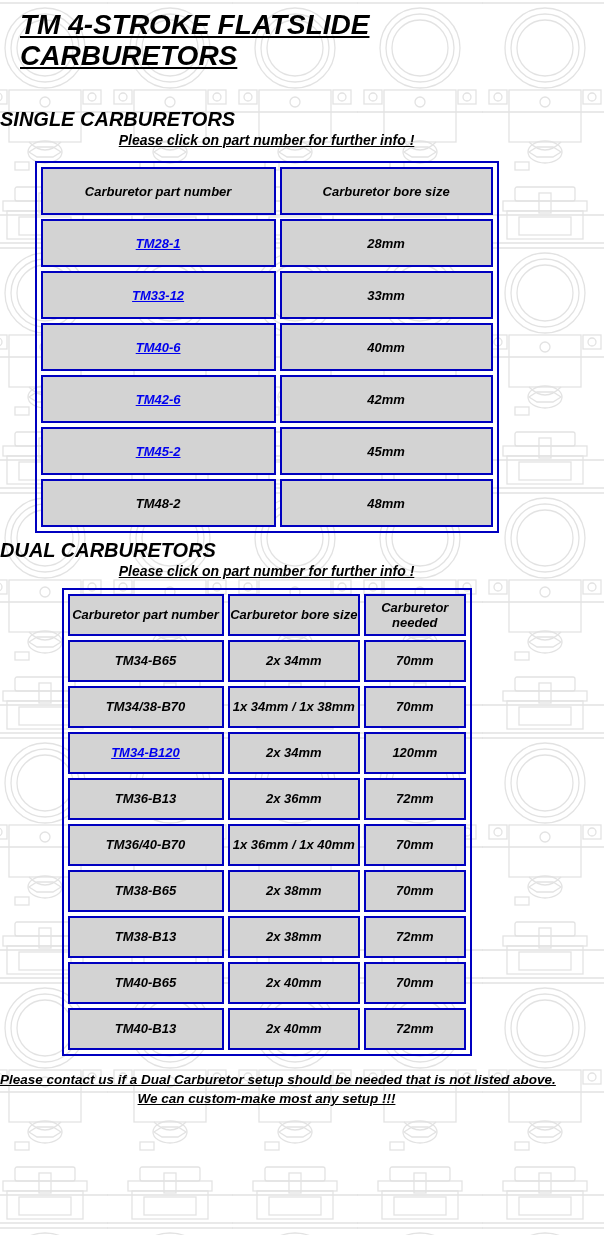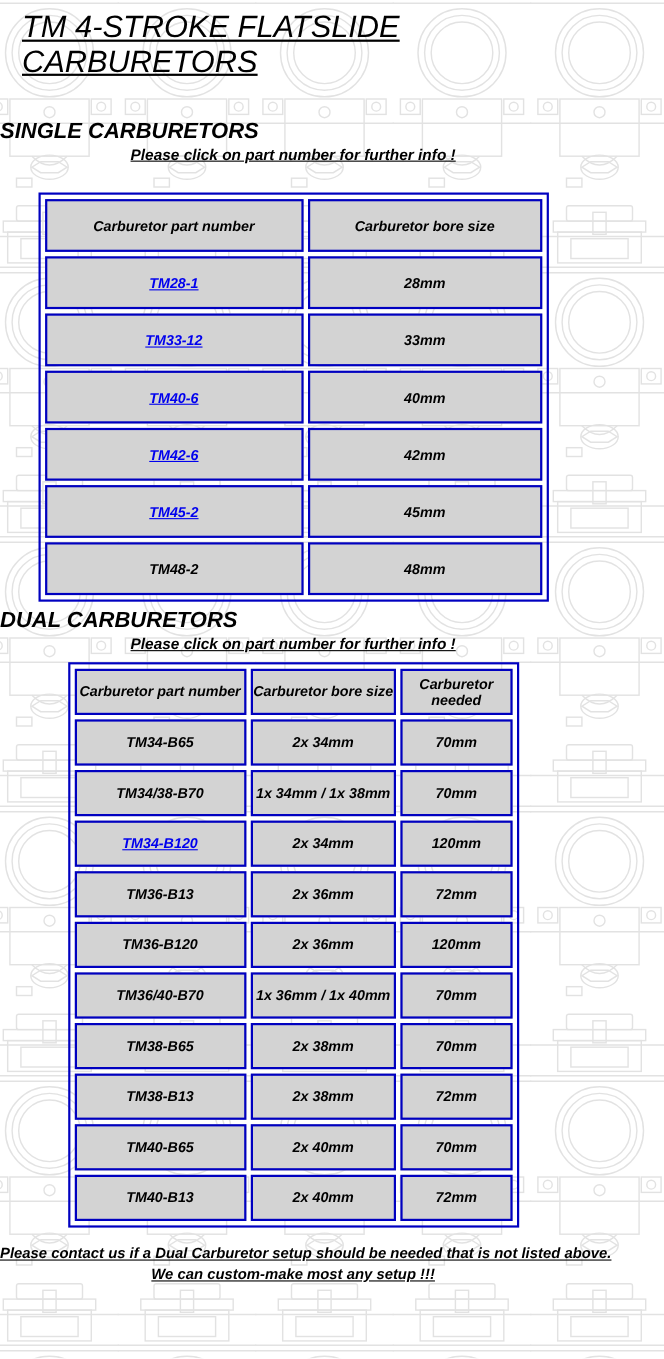--- a/index.html
+++ b/index.html
@@ -19,21 +19,21 @@
   .bg{
     position:absolute;left:0;top:0;width:604px;height:1235px;
     z-index:0;pointer-events:none;
   }
   .content{
     position:relative;z-index:1;width:533px;
   }
   .page-title{
     margin:10px 0 0 20px;
     font-size:28px;
-    font-weight:normal;font-style:italic;
+    font-weight:bold;font-style:italic;
     text-decoration:underline;
     color:var(--text-black);
     letter-spacing:0px;
     line-height:1.1;
   }
   .sec-head{
     text-align:left;
     font-size:20px;font-weight:bold;font-style:italic;
     color:var(--text-black);
     margin-top:36px;
@@ -47,21 +47,21 @@
     color:var(--text-black);
     margin-top:1px;
     line-height:1.25;
   }
   table.carb{
     border-collapse:separate;
     border-spacing:4px;
     border:2px solid var(--border-blue);
     background:transparent;
     table-layout:fixed;
-    margin:26px auto 0 auto;
+    margin:12px auto 0 auto;
   }
   table.carb.single{width:464px;}
   table.carb.dual-t{width:410px;margin-top:7px;}
   .carb th,.carb td{
     border:2px solid var(--border-blue);
     background:var(--cell-bg);
     text-align:center;vertical-align:middle;
     font-size:13px;font-weight:bold;font-style:italic;
     color:var(--text-black);
     padding:0;
@@ -209,25 +209,20 @@
             <td><a href="#">TM34-B120</a></td>
             <td><span>2x 34mm</span></td>
             <td><span>120mm</span></td>
           </tr>
           <tr>
             <td><span>TM36-B13</span></td>
             <td><span>2x 36mm</span></td>
             <td><span>72mm</span></td>
           </tr>
           <tr>
-            <td><span>TM36-B120</span></td>
-            <td><span>2x 36mm</span></td>
-            <td><span>120mm</span></td>
-          </tr>
-          <tr>
             <td><span>TM36/40-B70</span></td>
             <td><span>1x 36mm / 1x 40mm</span></td>
             <td><span>70mm</span></td>
           </tr>
           <tr>
             <td><span>TM38-B65</span></td>
             <td><span>2x 38mm</span></td>
             <td><span>70mm</span></td>
           </tr>
           <tr>

